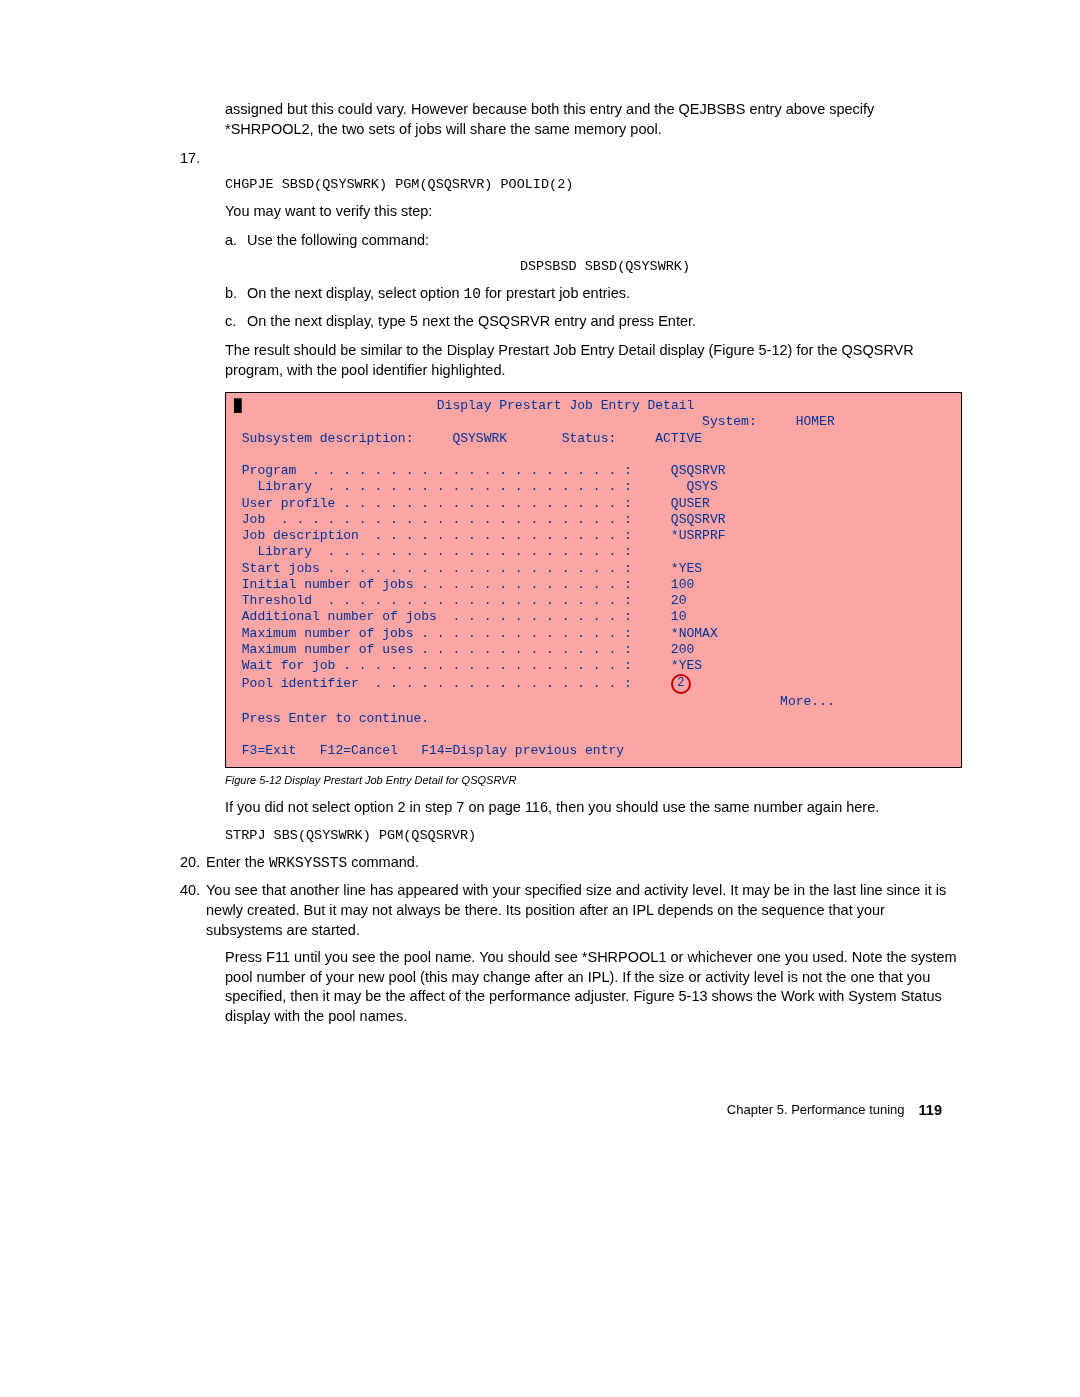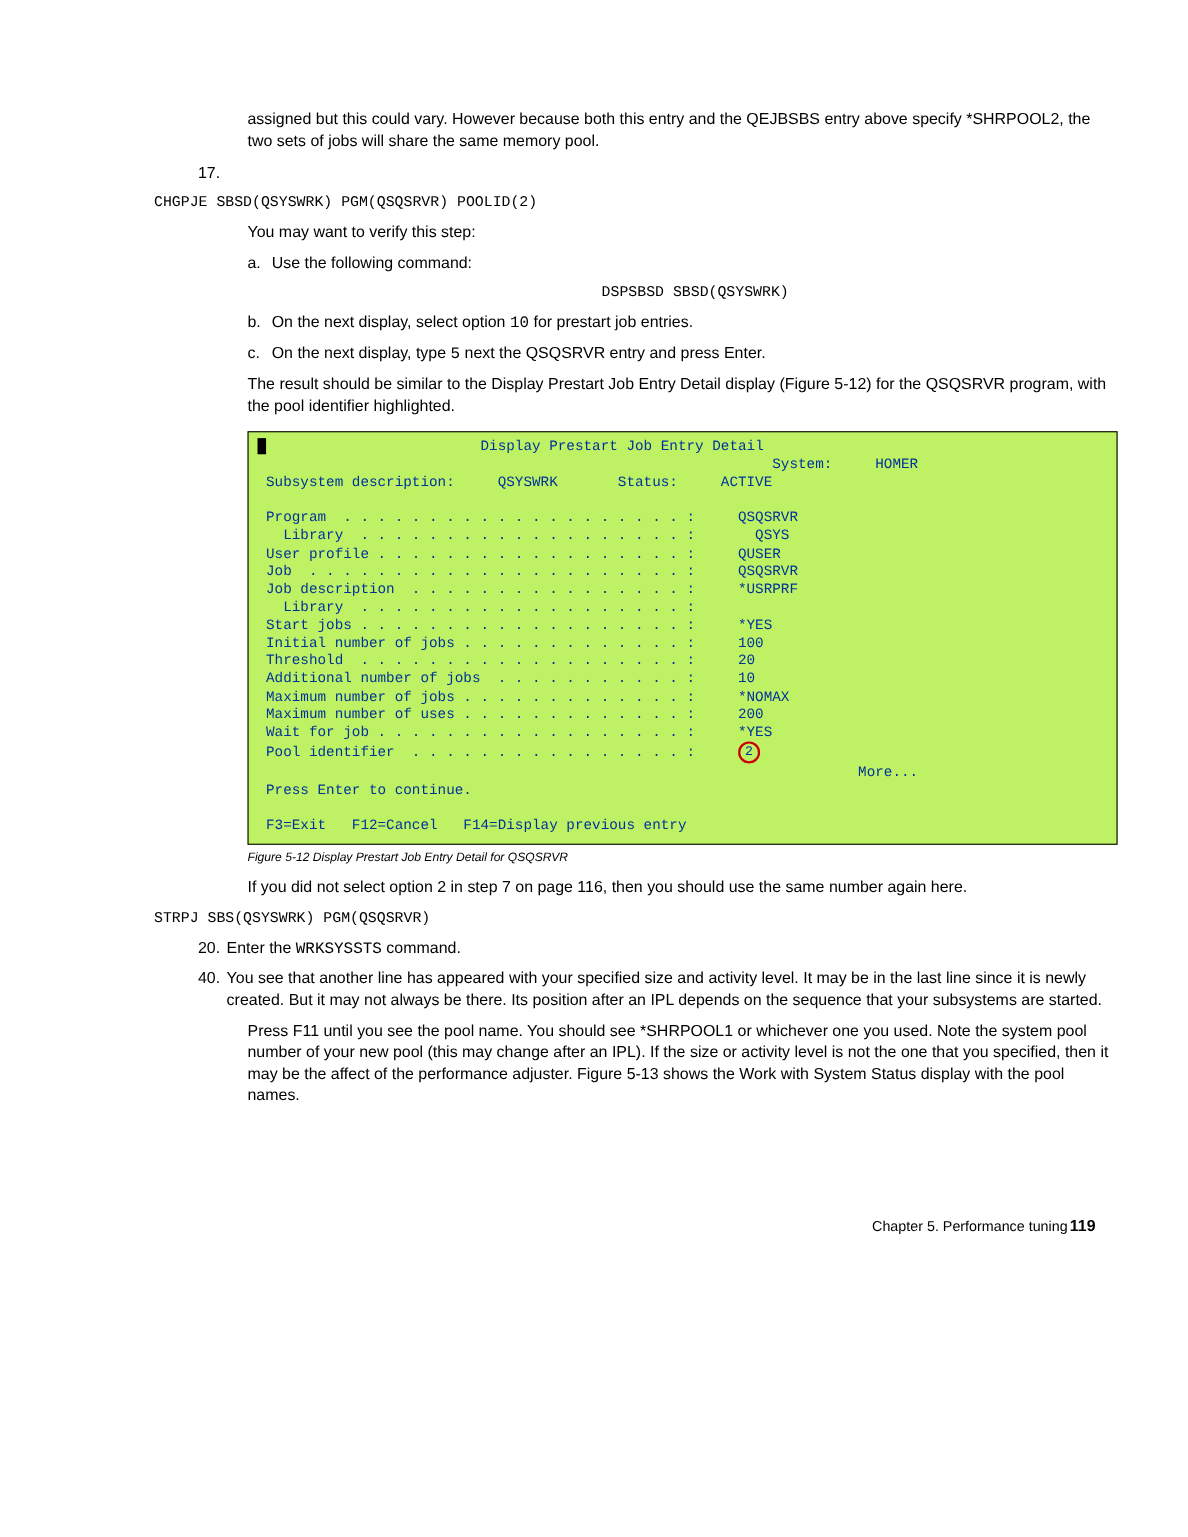--- a/index.html
+++ b/index.html
@@ -5,21 +5,21 @@
   body {
     margin: 0;
     padding: 0;
     background: #fff;
     font-family: Arial, Helvetica, sans-serif;
     font-size: 14.5px;
     color: #000;
     width: 1080px;
   }
   .page {
-    padding: 100px 64px 60px 140px;
+    padding: 100px 118px 60px 140px;
     box-sizing: border-box;
   }
   .body-block {
     margin-left: 85px;
     margin-bottom: 10px;
     line-height: 1.35;
   }
   .num-row {
     display: flex;
     margin-left: 40px;
@@ -34,40 +34,41 @@
     margin-left: 85px;
     margin-bottom: 8px;
     line-height: 1.35;
   }
   .sub-label {
     min-width: 22px;
   }
   .cmd {
     font-family: "Consolas", "Courier New", monospace;
     font-size: 13.5px;
+    margin-left: 85px;
     margin-top: 4px;
     margin-bottom: 10px;
   }
   .cmd-sub {
     font-family: "Consolas", "Courier New", monospace;
     font-size: 13.5px;
     margin-left: 108px;
     margin-top: 4px;
     margin-bottom: 10px;
     text-align: center;
   }
   .inline-mono {
     font-family: "Consolas", "Courier New", monospace;
   }
   .terminal-wrap {
     margin-left: 85px;
     margin-top: 12px;
     margin-bottom: 6px;
     border: 1px solid #000;
-    background: #bef264;
+    background: #fca5a5;
     padding: 2px;
   }
   .terminal {
     font-family: "Courier New", monospace;
     font-size: 13px;
     line-height: 1.25;
     white-space: pre;
     color: #003399;
     position: relative;
     padding: 3px 6px 6px 6px;
@@ -86,24 +87,24 @@
   }
   .fig-caption {
     margin-left: 85px;
     font-size: 11px;
     font-style: italic;
     margin-bottom: 12px;
   }
   .footer {
     display: flex;
     justify-content: flex-end;
-    align-items: center;
-    margin-top: 100px;
+    align-items: flex-start;
+    margin-top: 76px;
     font-size: 13px;
-    gap: 2px;
+    gap: 14px;
     padding-right: 20px;
   }
   .footer .pg {
     font-weight: bold;
     font-size: 14.5px;
   }
 </style>
 </head>
 <body>
 

